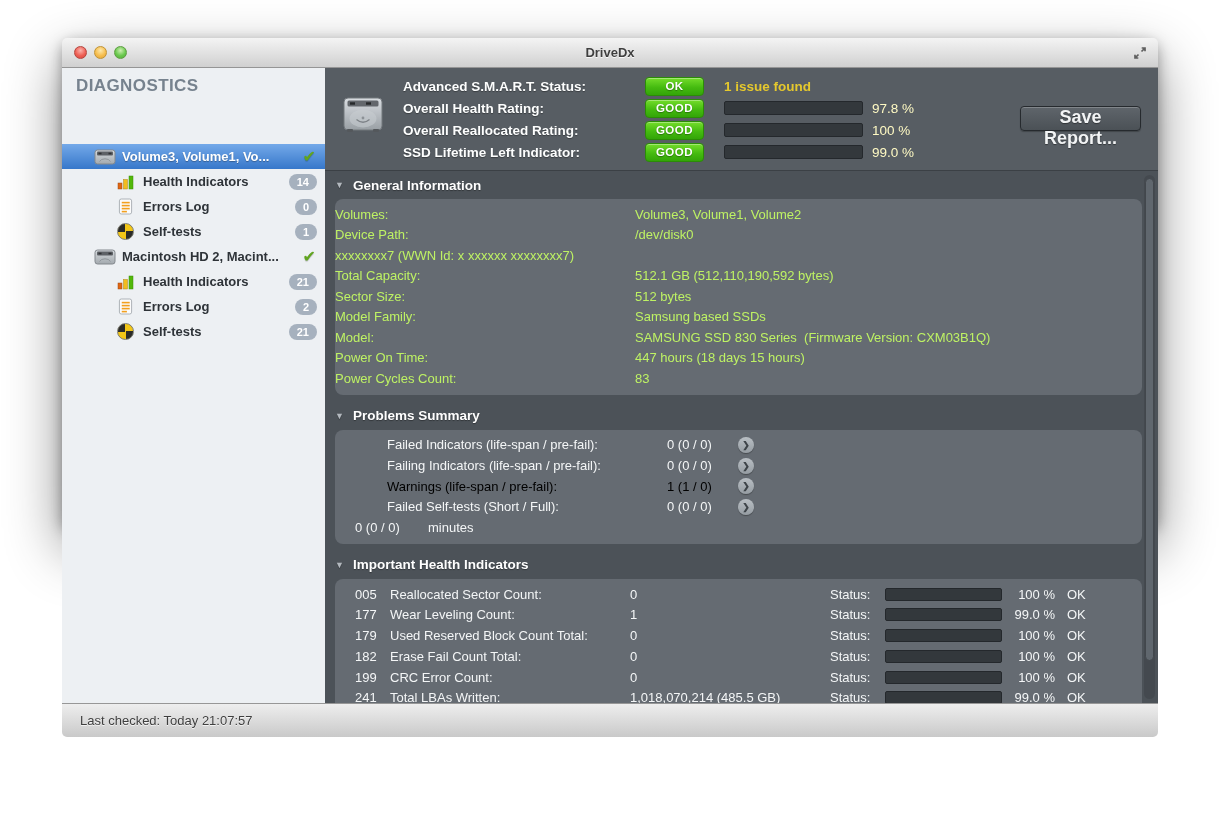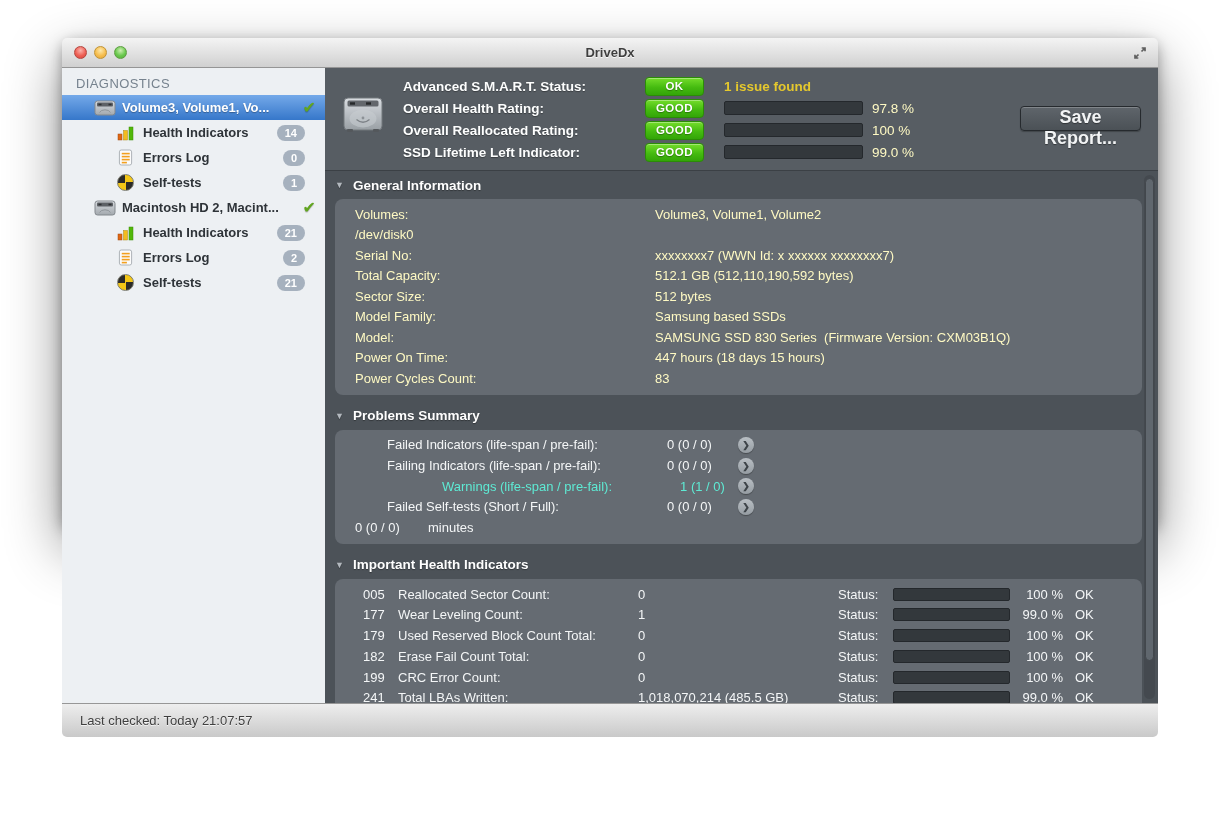--- a/index.html
+++ b/index.html
@@ -17,30 +17,30 @@
   .light.yellow { background:radial-gradient(circle at 50% 32%, #fde8ab, #f6be4f 55%, #e2a33a); border:1px solid #c19334; }
   .light.green  { background:radial-gradient(circle at 50% 32%, #cdeeb1, #6ac94e 55%, #55ab3b); border:1px solid #5d9e41; }
   .title { text-align:center; line-height:29px; font-size:13px; font-weight:700; color:#3f3f3f; text-shadow:0 1px 0 rgba(255,255,255,.8); }
   .zoombtn { position:absolute; right:10px; top:7px; width:16px; height:16px; }
 
   
   .bodyrow { display:flex; height:635px; }
 
   
   .sidebar { width:263px; background:#edf0f3; overflow:hidden; flex:none; }
-  .side-header { padding:8px 0 4px 14px; font-size:13px; font-weight:400; letter-spacing:.4px; color:#76828e; }
+  .side-header { padding:8px 0 4px 14px; font-size:17px; font-weight:700; letter-spacing:.4px; color:#76828e; }
   .side-row { height:25px; display:flex; align-items:center; font-size:13px; font-weight:600; color:#2e3338; }
   .side-row.lvl1 { padding-left:32px; }
   .side-row.lvl2 { padding-left:55px; }
-  .side-row.selected { background:linear-gradient(180deg,#74a9e9,#3677ca); color:#ffffff; font-weight:700; text-shadow:0 1px 1px rgba(0,0,0,.3); }
+  .side-row.selected { background:linear-gradient(180deg,#74a9e9,#3677ca); color:#ffffff; font-weight:700; text-shadow:0 1px 1px rgba(0,0,0,.3);margin-top:44px; }
   .side-icon { flex:none; display:inline-flex; align-items:center; justify-content:center; }
   .lvl1 .side-icon { width:22px; margin-right:6px; }
   .lvl2 .side-icon { width:17px; margin-right:9px; }
   .side-label { white-space:nowrap; overflow:hidden; }
-  .pill { margin-left:auto; margin-right:20px; background:#a6b1be; color:#fff; font-size:11px; font-weight:700;
+  .pill { margin-left:auto; margin-right:8px; background:#a6b1be; color:#fff; font-size:11px; font-weight:700;
           border-radius:10px; padding:2px 8px; min-width:15px; text-align:center; line-height:12px; }
   .check { margin-left:auto; margin-right:9px; }
   .check::after { content:"✔"; color:#61a51f; font-size:16px; font-weight:700; text-shadow:0 1px 1px rgba(0,0,0,.25); }
   .pie-icon { width:17px; height:17px; border-radius:50%; border:1px solid #7c7c70;
               background:conic-gradient(#f3c617 0 90deg, #2b2b28 90deg 180deg, #f3c617 180deg 270deg, #2b2b28 270deg 360deg); }
 
   
   .main { flex:1; position:relative; background:#4c5258; overflow:hidden; color:#f2f4f5; }
   .mainhdr { position:relative; height:103px; background:#575d63; border-bottom:1px solid #3b4045; display:flex; padding:7px 0 0 16px; }
   .hdr-driveicon { width:62px; flex:none; padding-top:18px; }
@@ -60,35 +60,35 @@
               font-size:18px; font-weight:700; text-shadow:0 1px 1px rgba(0,0,0,.4);
               box-shadow:inset 0 1px 0 rgba(255,255,255,.22), 0 1px 1px rgba(0,0,0,.25); }
 
   .scroll { position:relative; height:532px; overflow:hidden; }
   .sec-hdr { height:28px; display:flex; align-items:center; padding-left:10px; font-size:13.5px; font-weight:700; color:#fefefe;
              text-shadow:0 1px 1px rgba(0,0,0,.35); }
   .tri { margin-right:9px; font-size:9px; color:#b2b8be; }
   .tri::after { content:"▼"; }
   .sec-box { margin:0 16px 7px 10px; background:#656b72; border-radius:8px; padding:5px 0 6px; }
 
-  .info-row { display:flex; align-items:center; height:20.5px; padding-left:20px; font-size:13px; color:#fef9c3; }
+  .info-row { display:flex; align-items:center; height:20.5px; font-size:13px; color:#bef264; }
   .info-label { width:300px; flex:none; }
   .info-value { white-space:pre; }
 
   .prob-row { display:flex; align-items:center; height:20.7px; padding-left:20px; font-size:13px; color:#f4f6f7; }
   .prob-label { width:280px; flex:none;margin-left:32px; }
   .prob-value { width:71px; flex:none; }
-  .prob-row.warn .prob-label, .prob-row.warn .prob-value { color:#5eead4;text-align:center; }
+  .prob-row.warn .prob-label, .prob-row.warn .prob-value { color:#000000; }
   .arrow-btn { width:16px; height:16px; border-radius:50%; border:none; cursor:pointer;
                background:linear-gradient(180deg,#b9bfc4,#959ca2); color:#3e4449; font-size:9px; font-weight:700;
                display:inline-flex; align-items:center; justify-content:center; box-shadow:0 1px 1px rgba(0,0,0,.3); }
   .arrow-btn::after { content:"❯"; }
   .suffix { margin-left:2px; }
 
-  .health-row { display:flex; align-items:center; height:20.7px; padding-left:28px; font-size:13px; color:#f4f6f7; }
+  .health-row { display:flex; align-items:center; height:20.7px; padding-left:20px; font-size:13px; color:#f4f6f7; }
   .h-id { width:35px; flex:none; }
   .h-name { width:240px; flex:none; }
   .h-val { width:200px; flex:none; white-space:nowrap; }
   .h-status-label { width:40px; flex:none; }
   .sbar { width:117px; height:13px; background:#33383c; border:1px solid #24282c; border-radius:2px; overflow:hidden; flex:none; margin-left:15px; }
   .h-pct { width:48px; text-align:right; margin-left:5px; flex:none; }
   .h-ok { margin-left:12px; }
 
   .scrolltrack { position:absolute; right:3px; top:4px; bottom:4px; width:11px; border-radius:6px; background:rgba(0,0,0,.10); }
   .scrollthumb { position:absolute; right:4px; top:7px; width:9px; height:483px; border-radius:5px; background:#60676e; border:1px solid #42474c; }
@@ -283,24 +283,24 @@
         <div class="sec-hdr">
           <span class="tri"></span>
           <span>General Information</span>
         </div>
         <div class="sec-box">
           <div class="info-row">
               <span class="info-label">Volumes:</span>
               <span class="info-value">Volume3, Volume1, Volume2</span>
             </div>
           <div class="info-row">
+              <span class="info-label">Device Path:</span>
               <span class="info-value">/dev/disk0</span>
             </div>
           <div class="info-row">
-              <span class="info-label">Serial No:</span>
               <span class="info-value">xxxxxxxx7 (WWN Id: x xxxxxx xxxxxxxx7)</span>
             </div>
           <div class="info-row">
               <span class="info-label">Total Capacity:</span>
               <span class="info-value">512.1 GB (512,110,190,592 bytes)</span>
             </div>
           <div class="info-row">
               <span class="info-label">Sector Size:</span>
               <span class="info-value">512 bytes</span>
             </div>

